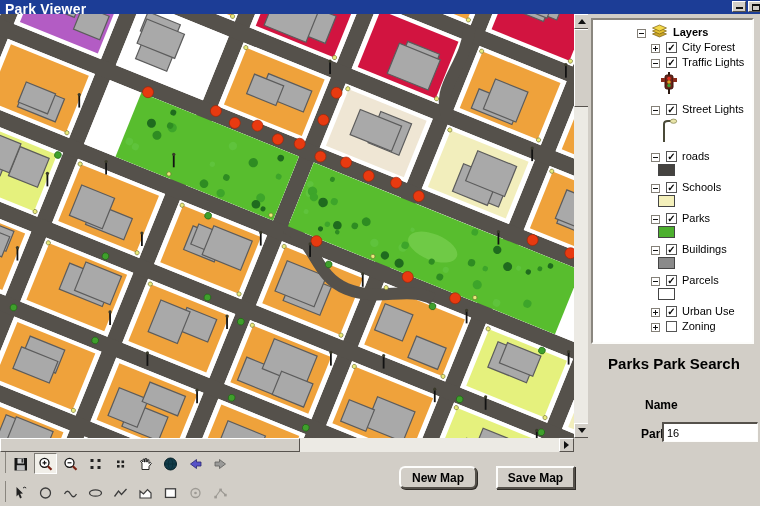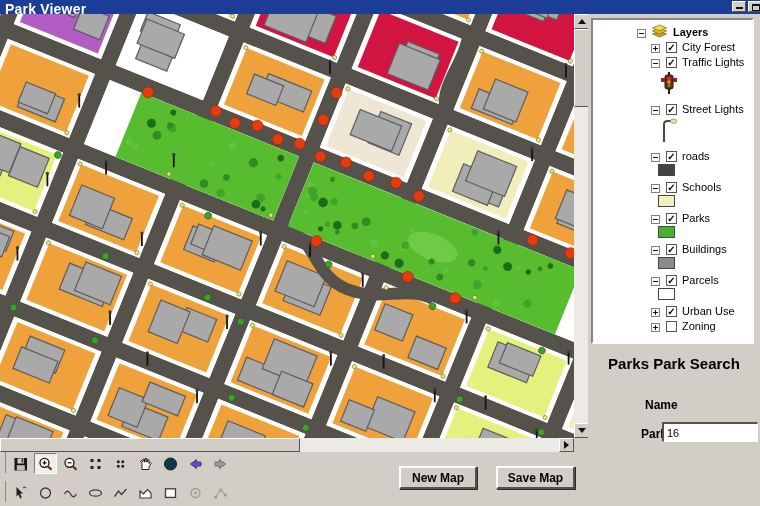--- a/index.html
+++ b/index.html
@@ -36,21 +36,21 @@
   .tbrow{position:absolute;left:0;height:23px;display:flex;align-items:center;gap:2px;padding-left:9px;}
   #tbrow1{top:452px;} #tbrow2{top:481px;}
   .tb-sliver{position:absolute;width:6px;height:21px;background:#d2cec7;border-right:1px solid #8a867f;left:0;}
   .tb-btn{width:23px;height:21px;display:flex;align-items:center;justify-content:center;background:transparent;border:1px solid transparent;}
   .tb-btn.active{background:#f1efe9;border-top:1px solid #7d7a74;border-left:1px solid #7d7a74;
                  border-bottom:1px solid #fff;border-right:1px solid #fff;}
   
   .pushbtn{position:absolute;background:#d2cec7;border-top:2px solid #fdfdfb;border-left:2px solid #fdfdfb;
            border-right:2px solid #55514b;border-bottom:2px solid #55514b;box-shadow:1px 1px 0 #2e2b27;
            display:flex;align-items:center;justify-content:center;font-weight:bold;cursor:default;}
-  #btn-newmap{left:399px;top:466px;width:78px;height:23px;font-size:12px;}
+  #btn-newmap{left:399px;top:466px;width:78px;height:23px;font-size:12px;border-radius:6px;}
   #btn-savemap{left:496px;top:466px;width:79px;height:23px;font-size:12px;}
   
   .side{position:absolute;left:588px;top:14px;width:172px;height:492px;background:#d2cec7;}
   .layersbox{position:absolute;left:3px;top:4px;width:163px;height:326px;background:#fff;
              border-top:2px solid #8a867f;border-left:2px solid #8a867f;border-bottom:2px solid #fdfdfb;border-right:2px solid #fdfdfb;
              padding:4px 2px 2px 4px;overflow:hidden;font-size:11px;}
   .trow{display:flex;align-items:flex-end;height:14px;margin-bottom:1px;white-space:nowrap;padding-left:40px;}
   .trow .lbl{margin-left:5px;}
   .trow.root .lbl{font-weight:bold;}
   .expander{width:9px;height:9px;background:#fff;border:1px solid #848078;flex:none;position:relative;}

